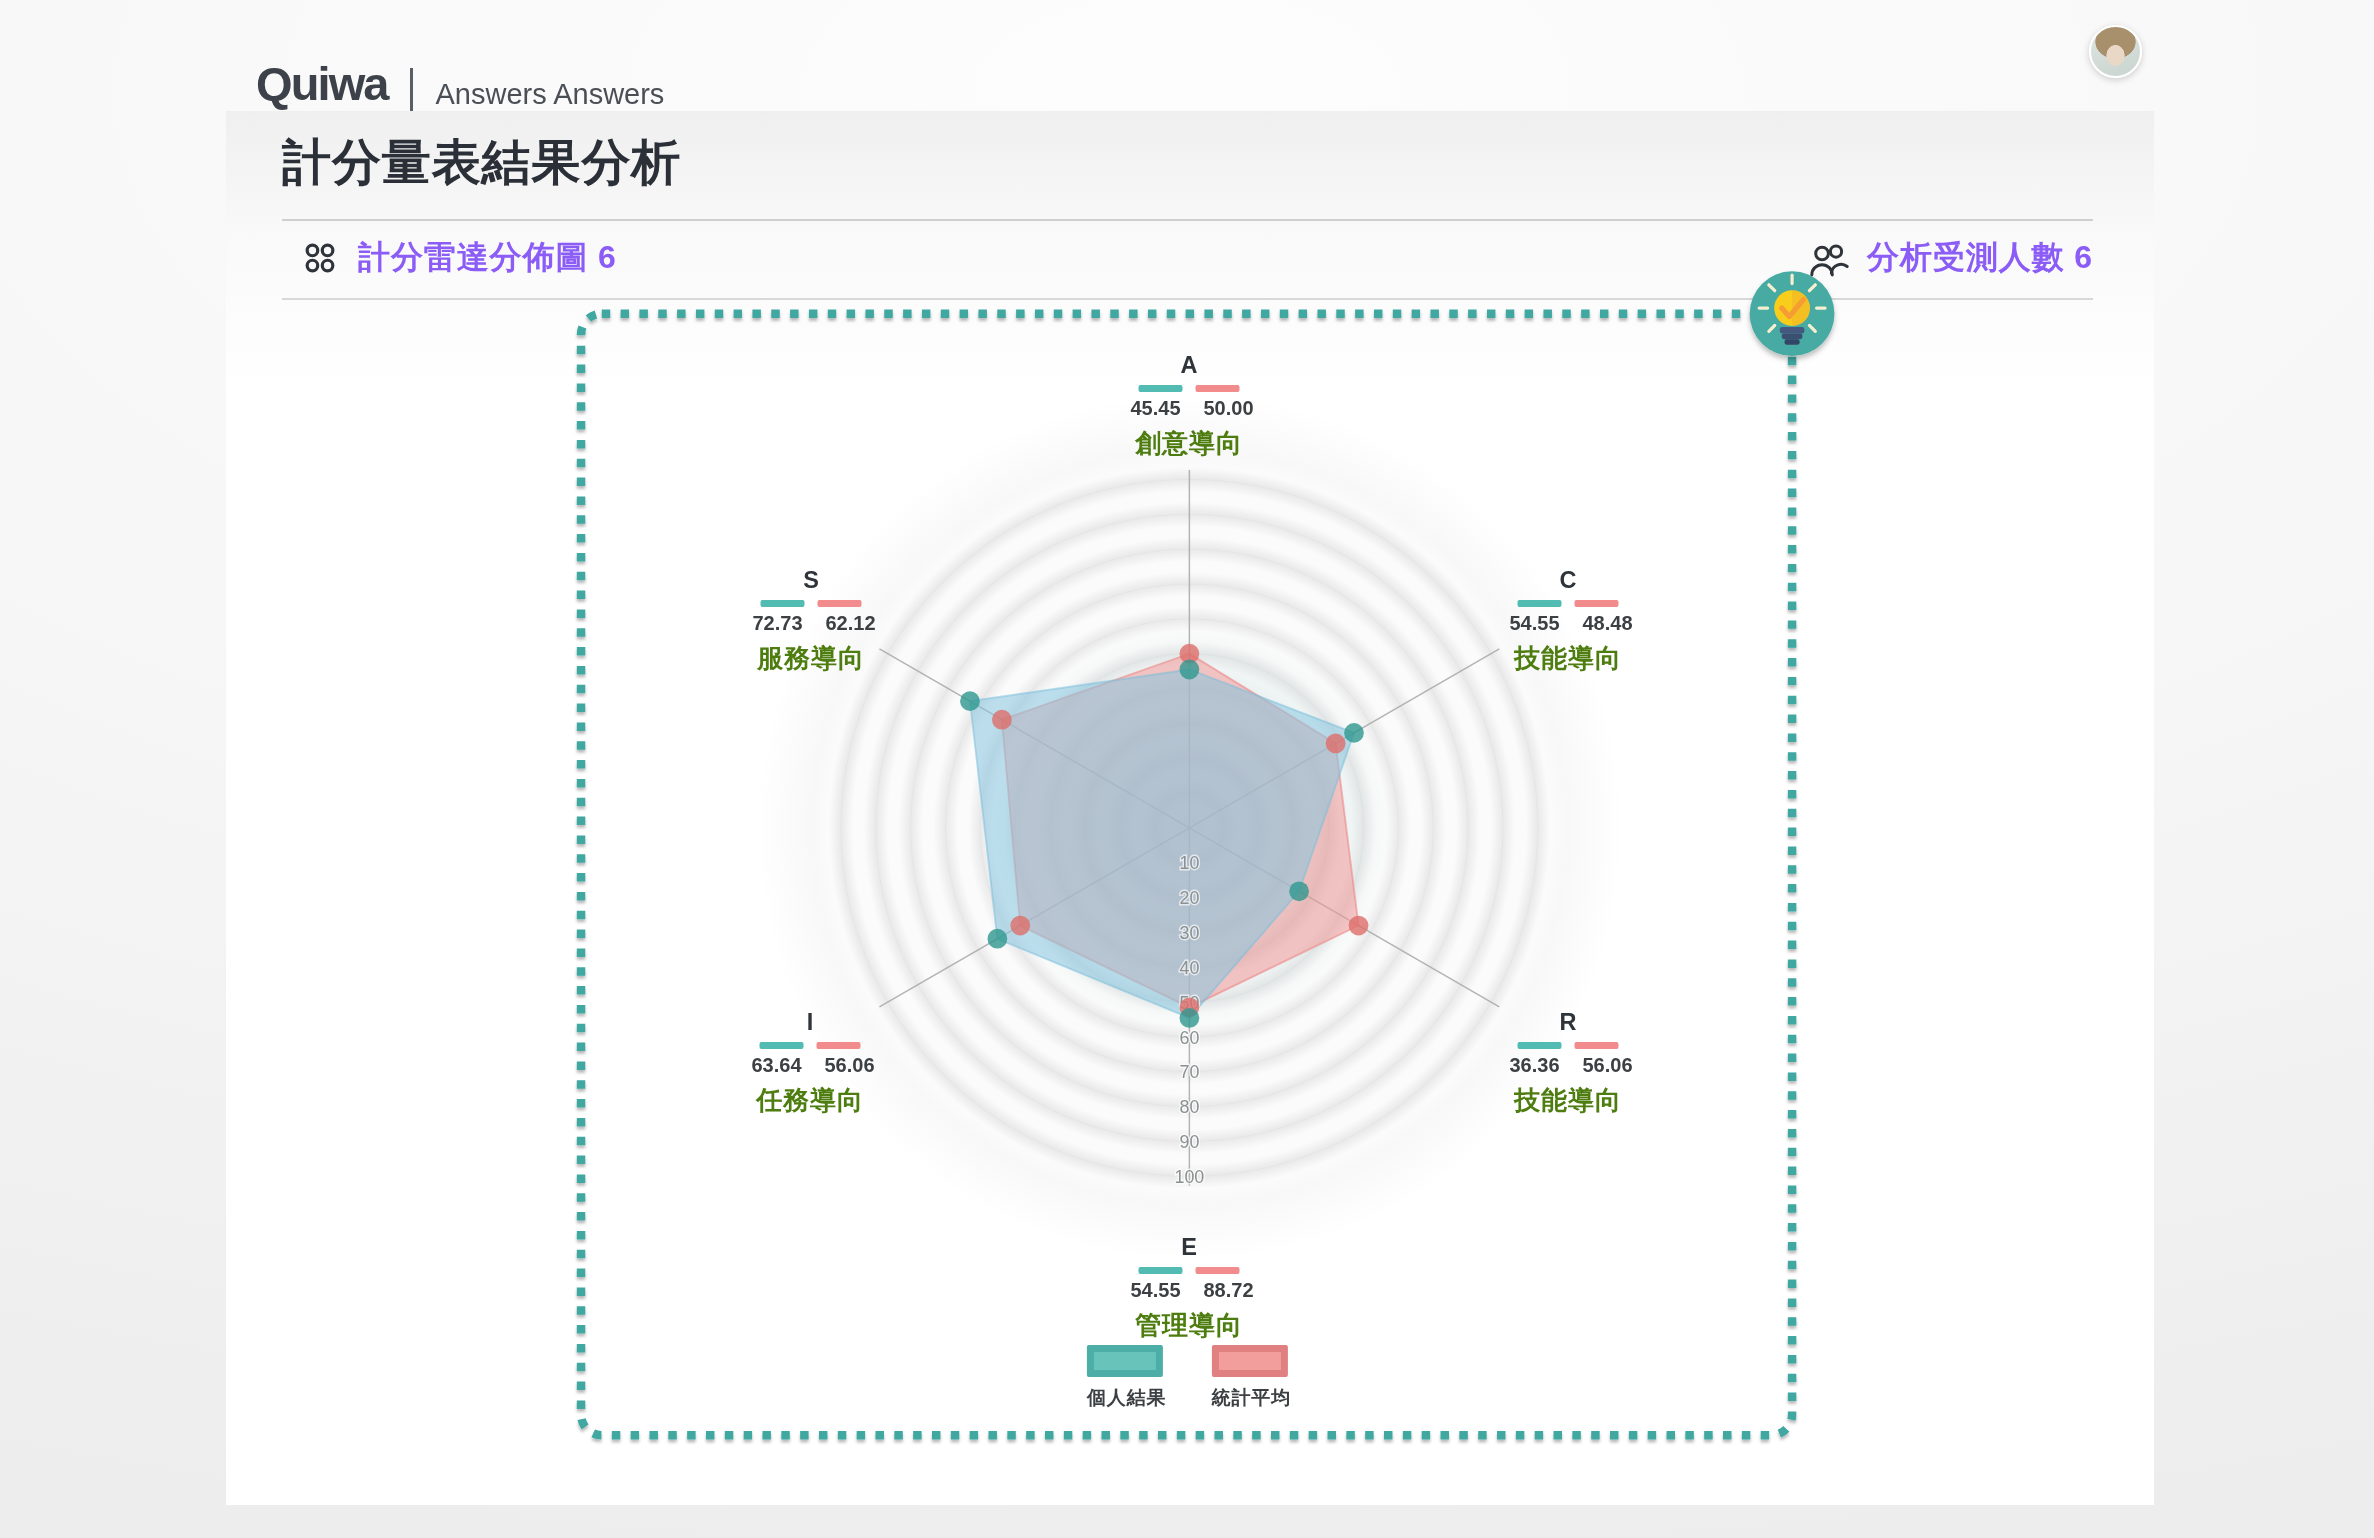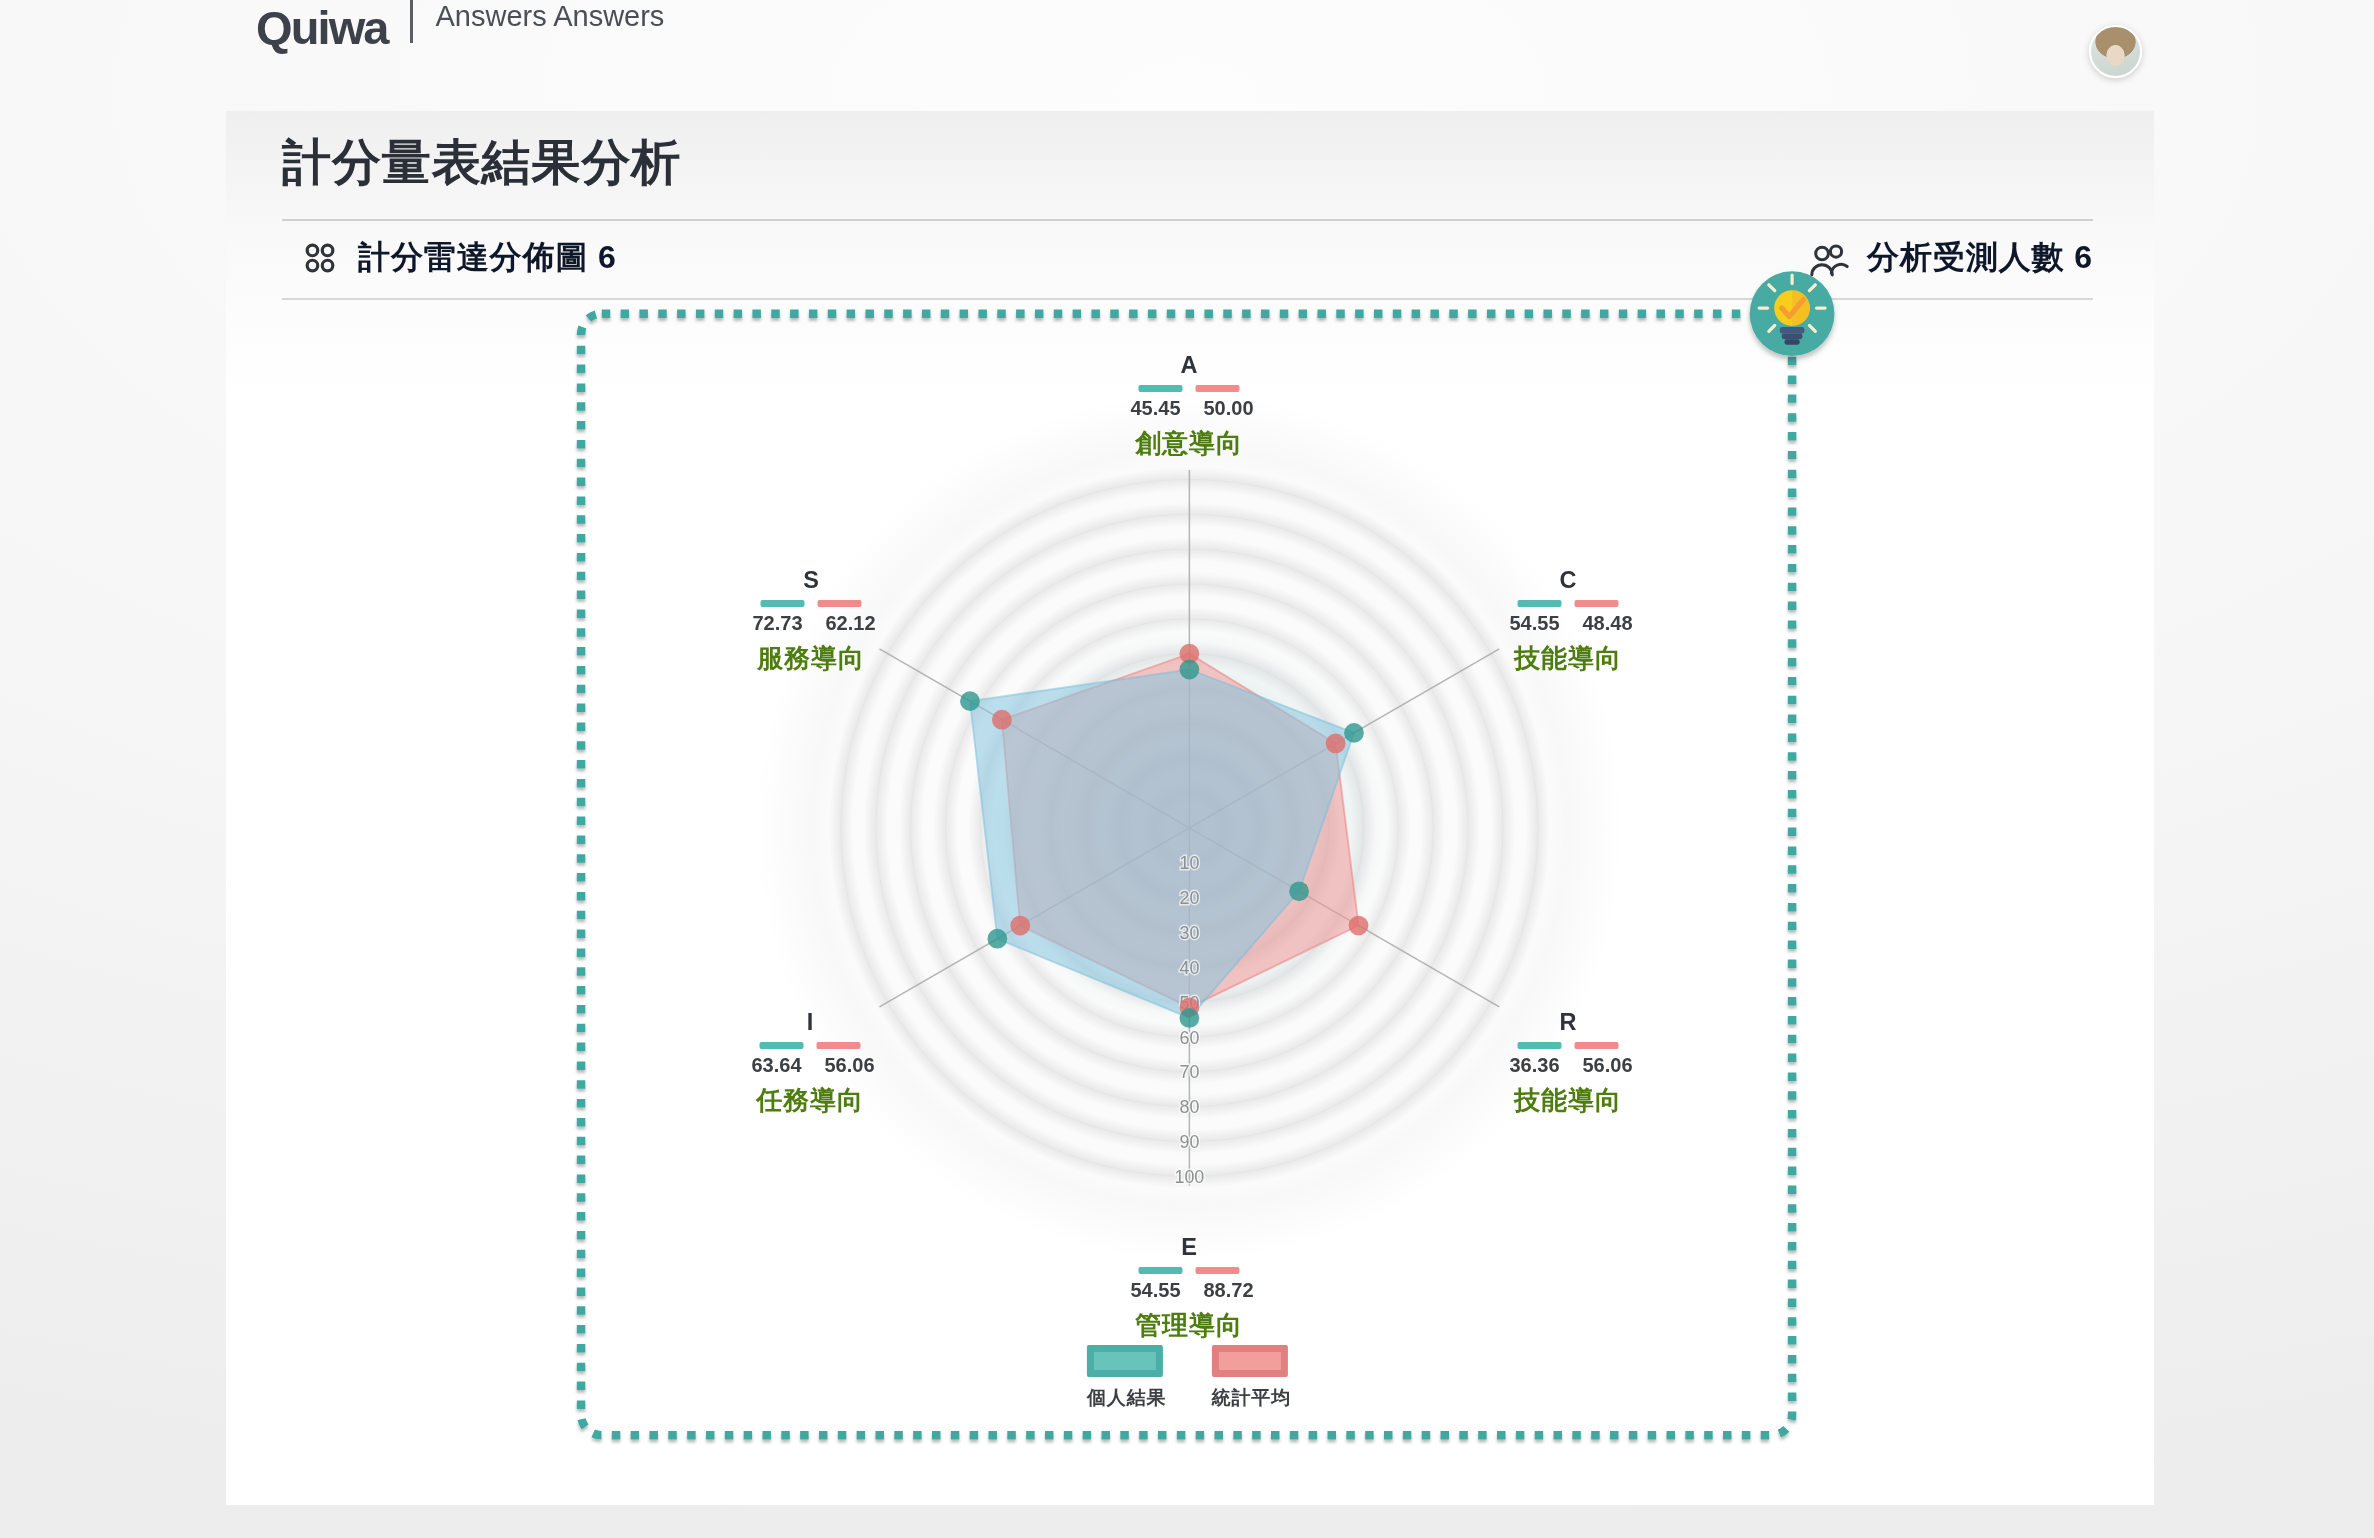--- a/index.html
+++ b/index.html
@@ -5,21 +5,21 @@
   html,body{margin:0;padding:0;}
   body{
     width:2375px;height:1539px;overflow:hidden;
     font-family:"Liberation Sans","DejaVu Sans",sans-serif;
     background:radial-gradient(130% 95% at 50% 6%, #fdfdfd 0%, #f6f6f6 52%, #ededed 100%);
   }
   #app{position:relative;width:2375px;height:1539px;}
 
   
   .topbar{position:absolute;left:0;top:0;width:2375px;height:111px;}
-  .brand{position:absolute;left:256px;top:0;height:111px;display:flex;align-items:flex-start;gap:22.6px;}
+  .brand{position:absolute;left:256px;top:0;height:111px;display:flex;align-items:flex-end;gap:22.6px;}
   .logo-text{font-size:47px;font-weight:800;letter-spacing:-1.9px;color:#3d424a;}
   .brand-divider{width:2.8px;height:43px;background:#3d424a;opacity:.85;}
   .tagline{font-size:29px;color:#4a4f55;}
   .avatar{position:absolute;left:2089px;top:25.4px;width:53px;height:53px;border-radius:50%;
     border:2.8px solid #ffffff;box-sizing:border-box;
     box-shadow:0 1.9px 7.5px rgba(0,0,0,.18);
     background:
       radial-gradient(24.5px 28px at 50% 58%, #e9d8c6 0 36%, rgba(233,216,198,0) 38%),
       radial-gradient(38px 32px at 50% 30%, #a9906c 0 52%, rgba(169,144,108,0) 54%),
       linear-gradient(160deg,#dfe6e2 0%,#c9d4cf 100%);
@@ -30,21 +30,21 @@
     background:linear-gradient(180deg,#efefef 0px,#f9f9f9 122px,#ffffff 282px);
   }
   .page-title{position:absolute;left:282px;top:134px;font-size:49px;line-height:56px;
     font-weight:800;color:#2b3038;letter-spacing:0.9px;}
   .rule{position:absolute;height:1.9px;background:#cfcfcf;}
   .rule.title-rule{left:282px;top:219px;width:1811px;}
   .rule.section-rule{left:282px;top:298px;width:1811px;background:#d8d8d8;}
 
   .section-left{position:absolute;left:303px;top:237px;display:flex;align-items:center;gap:21px;}
   .section-right{position:absolute;right:282px;top:237px;display:flex;align-items:flex-end;gap:17px;}
-  .section-title{font-size:32px;font-weight:700;color:#0f172a;letter-spacing:0.9px;line-height:41px;}
+  .section-title{font-size:32px;font-weight:700;color:#8b5cf6;letter-spacing:0.9px;line-height:41px;}
 
   
   #chart-svg{position:absolute;left:0;top:0;pointer-events:none;}
 
   
   .axis-block{position:absolute;transform:translateX(-50%);text-align:center;}
   .axis-letter{font-size:23.5px;font-weight:800;color:#2f343b;line-height:26px;}
   .axis-bars{display:flex;justify-content:center;gap:12.2px;margin-top:6.6px;}
   .axis-bars .bar{width:44px;height:7.5px;border-radius:1.9px;}
   .axis-values{display:flex;justify-content:center;gap:29px;margin-top:4.7px;}

